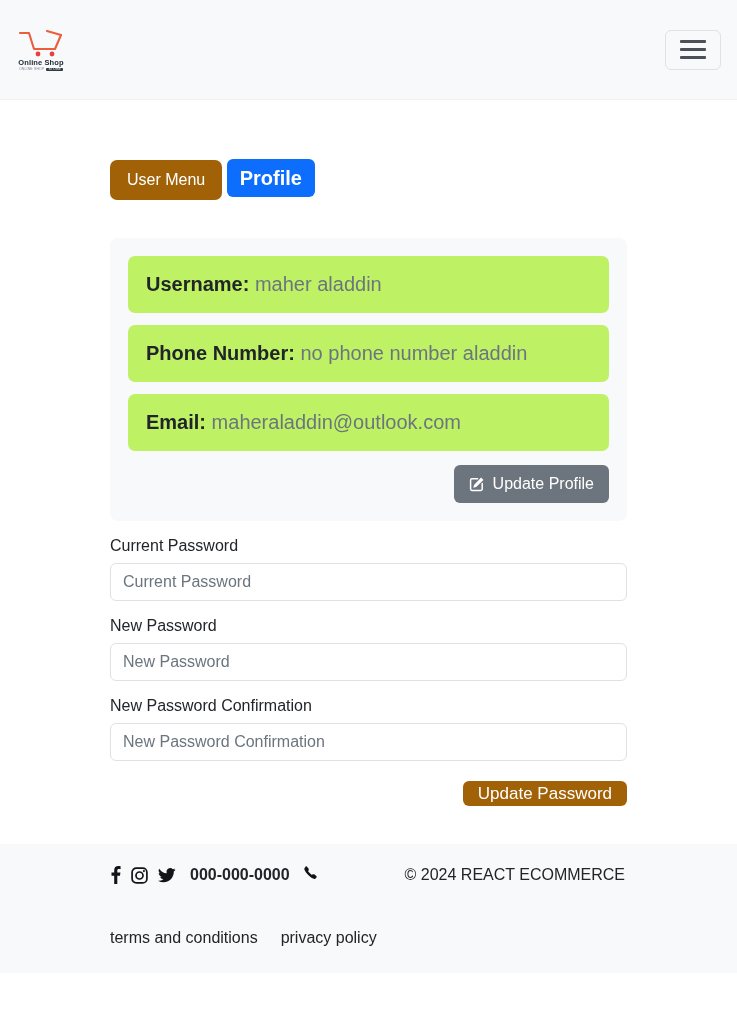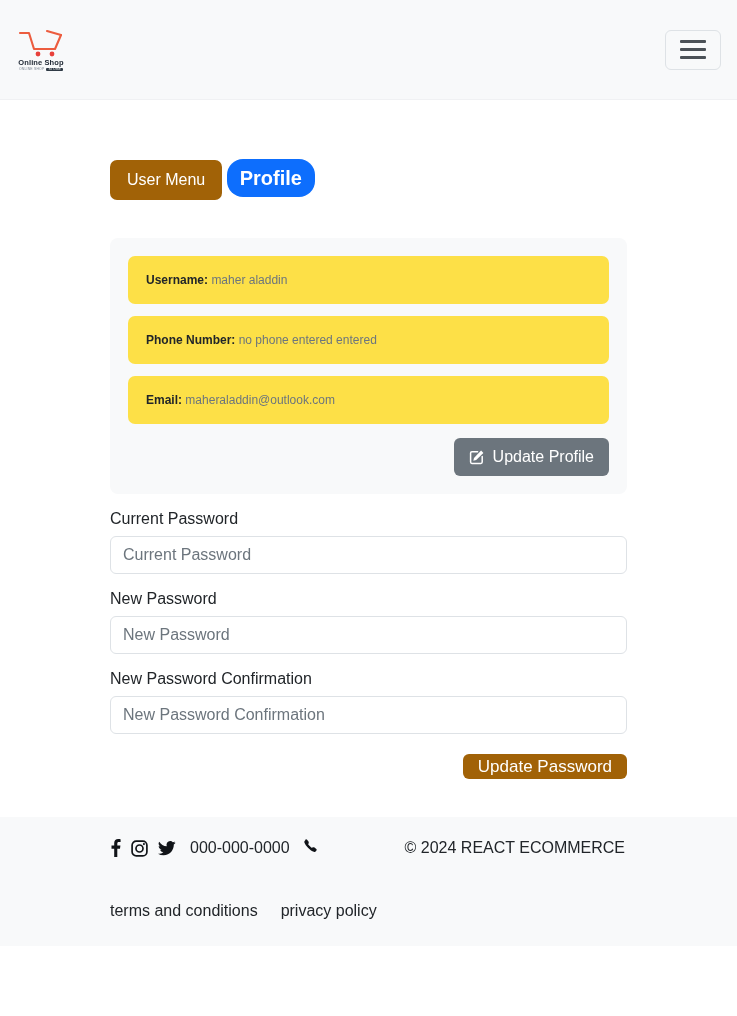--- a/index.html
+++ b/index.html
@@ -103,43 +103,43 @@
     padding: 12px 17px;
     border-radius: 7px;
   }
 
   .heading-badge {
     display: inline-block;
     font-size: 20px;
     font-weight: 700;
     color: #fff;
     background: #0d6efd;
-    border-radius: 16px;
+    border-radius: 6px;
     padding: 9px 13px;
     line-height: 1;
     margin-top: 25px;
   }
   .heading-danger {
     background: #dc3545;
   }
 
   
   .profile-card {
     margin-top: 24px;
     background: #f8f9fa;
     border-radius: 8px;
     padding: 18px;
   }
   .profile-list { list-style: none; margin: 0; padding: 0; }
   .profile-item {
-    background: #fde047;
+    background: #bef264;
     border-radius: 7px;
     padding: 17px 18px;
     margin-bottom: 12px;
-    font-size: 12px;
+    font-size: 20px;
     color: #6c757d;
   }
   .profile-item:last-child { margin-bottom: 0; }
   .profile-item b { color: #212529; font-weight: 700; }
 
   .card-actions {
     display: flex;
     justify-content: flex-end;
     margin-top: 14px;
   }
@@ -202,20 +202,21 @@
   }
   .footer-social a { color: #111418; display: flex; text-decoration: none; }
   .footer-social svg { display: block; }
   .footer-phone {
     display: flex;
     align-items: center;
     gap: 12px;
     margin-left: 14px;
     font-size: 16px;
     color: #212529;
+    font-weight: bold;
   }
   .footer-copyright {
     margin-left: auto;
     font-size: 16px;
     color: #212529;
     padding-right: 2px;
   }
   .footer-links {
     display: flex;
     gap: 23px;
@@ -271,21 +272,21 @@
     <h2 class="heading-badge">Profile</h2>
 
     <section class="profile-card">
       <ul class="profile-list">
         <li class="profile-item">
           <b>Username:</b>
           <span>maher aladdin</span>
         </li>
         <li class="profile-item">
           <b>Phone Number:</b>
-          <span>no phone entered entered</span>
+          <span>no phone number aladdin</span>
         </li>
         <li class="profile-item">
           <b>Email:</b>
           <span>maheraladdin@outlook.com</span>
         </li>
       </ul>
 
       <div class="card-actions">
         <button class="btn btn-secondary update-profile-btn">
           <span>

